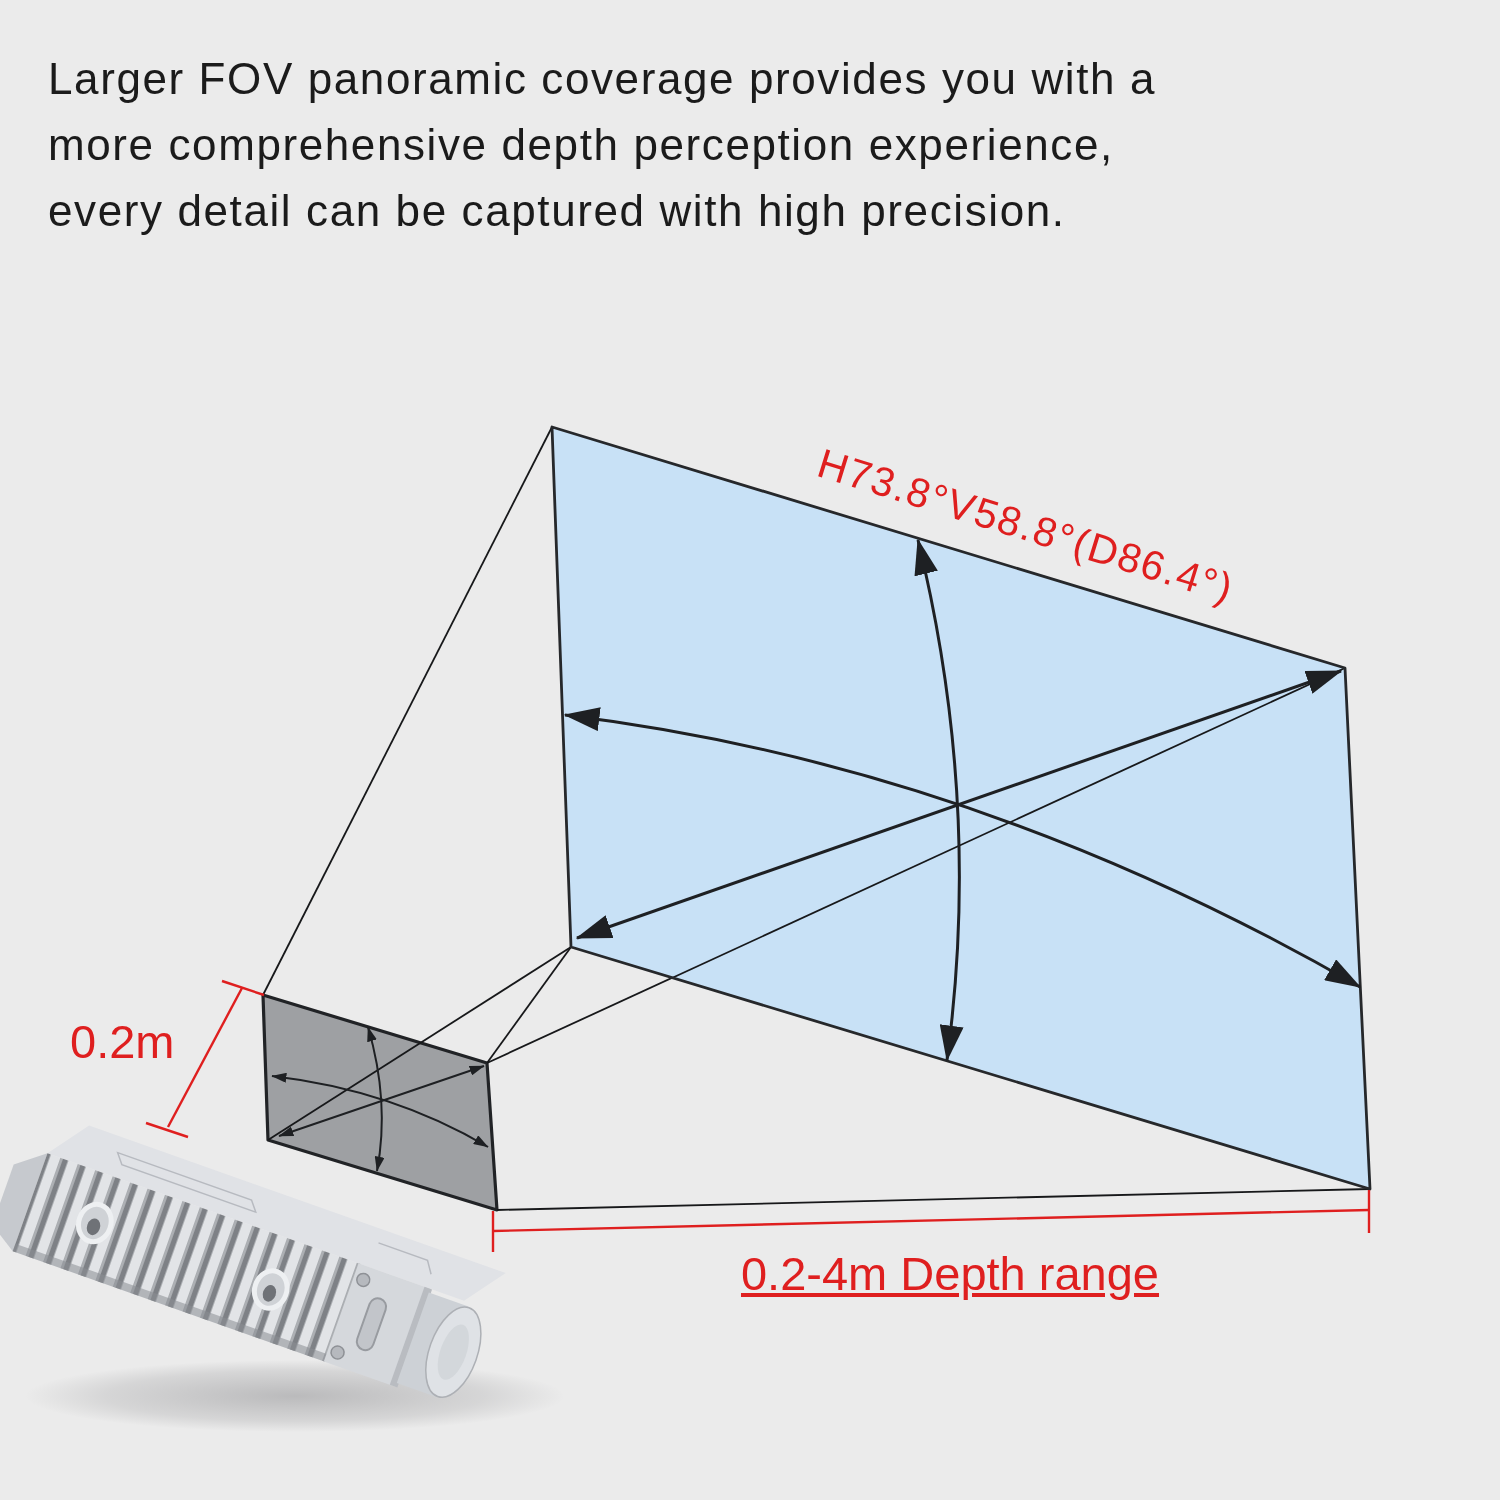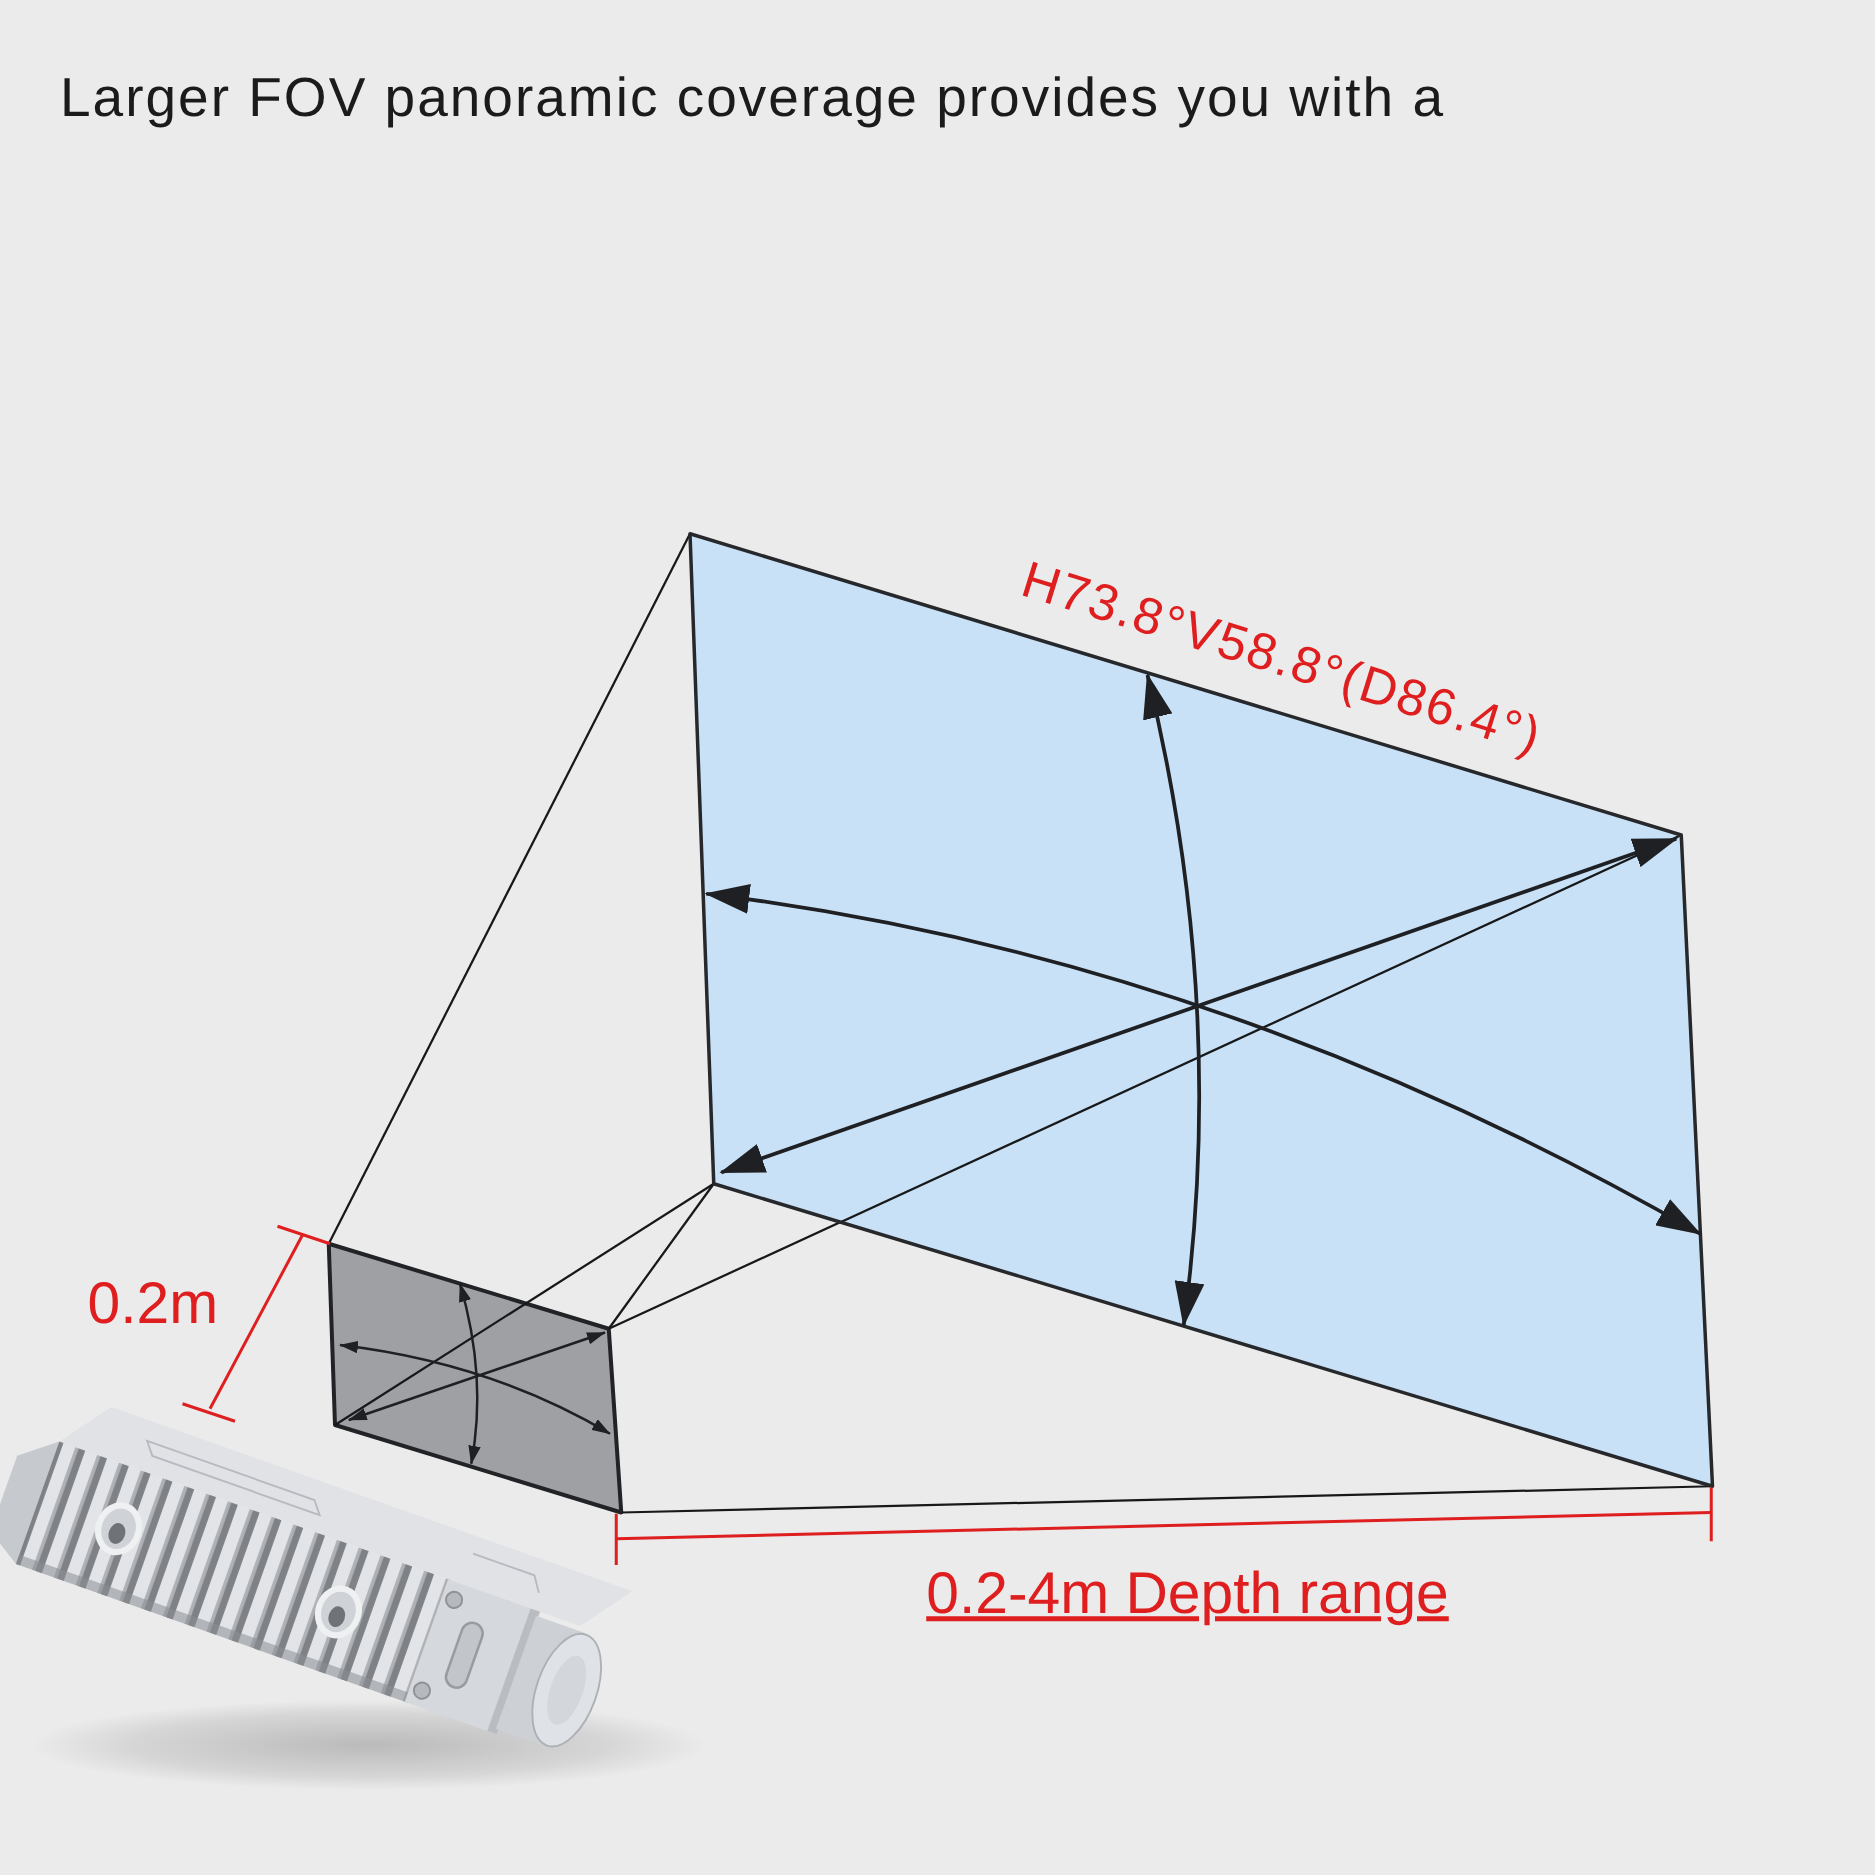--- a/index.html
+++ b/index.html
@@ -13,20 +13,22 @@
   .near-label{left:70px;top:1014px;font-size:47px;}
   .range-label{left:950px;top:1246px;font-size:47px;transform:translateX(-50%);text-decoration:underline;}
 </style>
 </head>
 <body>
 
 <div class="canvas">
 
   <div class="intro">
     <div class="line">Larger FOV panoramic coverage provides you with a</div>
+    <div class="line">more comprehensive depth perception experience,</div>
+    <div class="line">every detail can be captured with high precision.</div>
   </div>
 
   <svg class="diagram-svg" viewBox="0 0 1500 1500">
     <defs>
       <marker id="ahBig" viewBox="0 0 12 8" refX="11.5" refY="4" markerWidth="12" markerHeight="8" orient="auto-start-reverse">
         <path d="M0,0 L12,4 L0,8 Z" fill="#1e2023"></path>
       </marker>
       <marker id="ahMini" viewBox="0 0 12 8" refX="11.5" refY="4" markerWidth="7.5" markerHeight="5" orient="auto-start-reverse">
         <path d="M0,0 L12,4 L0,8 Z" fill="#1e2023"></path>
       </marker>

